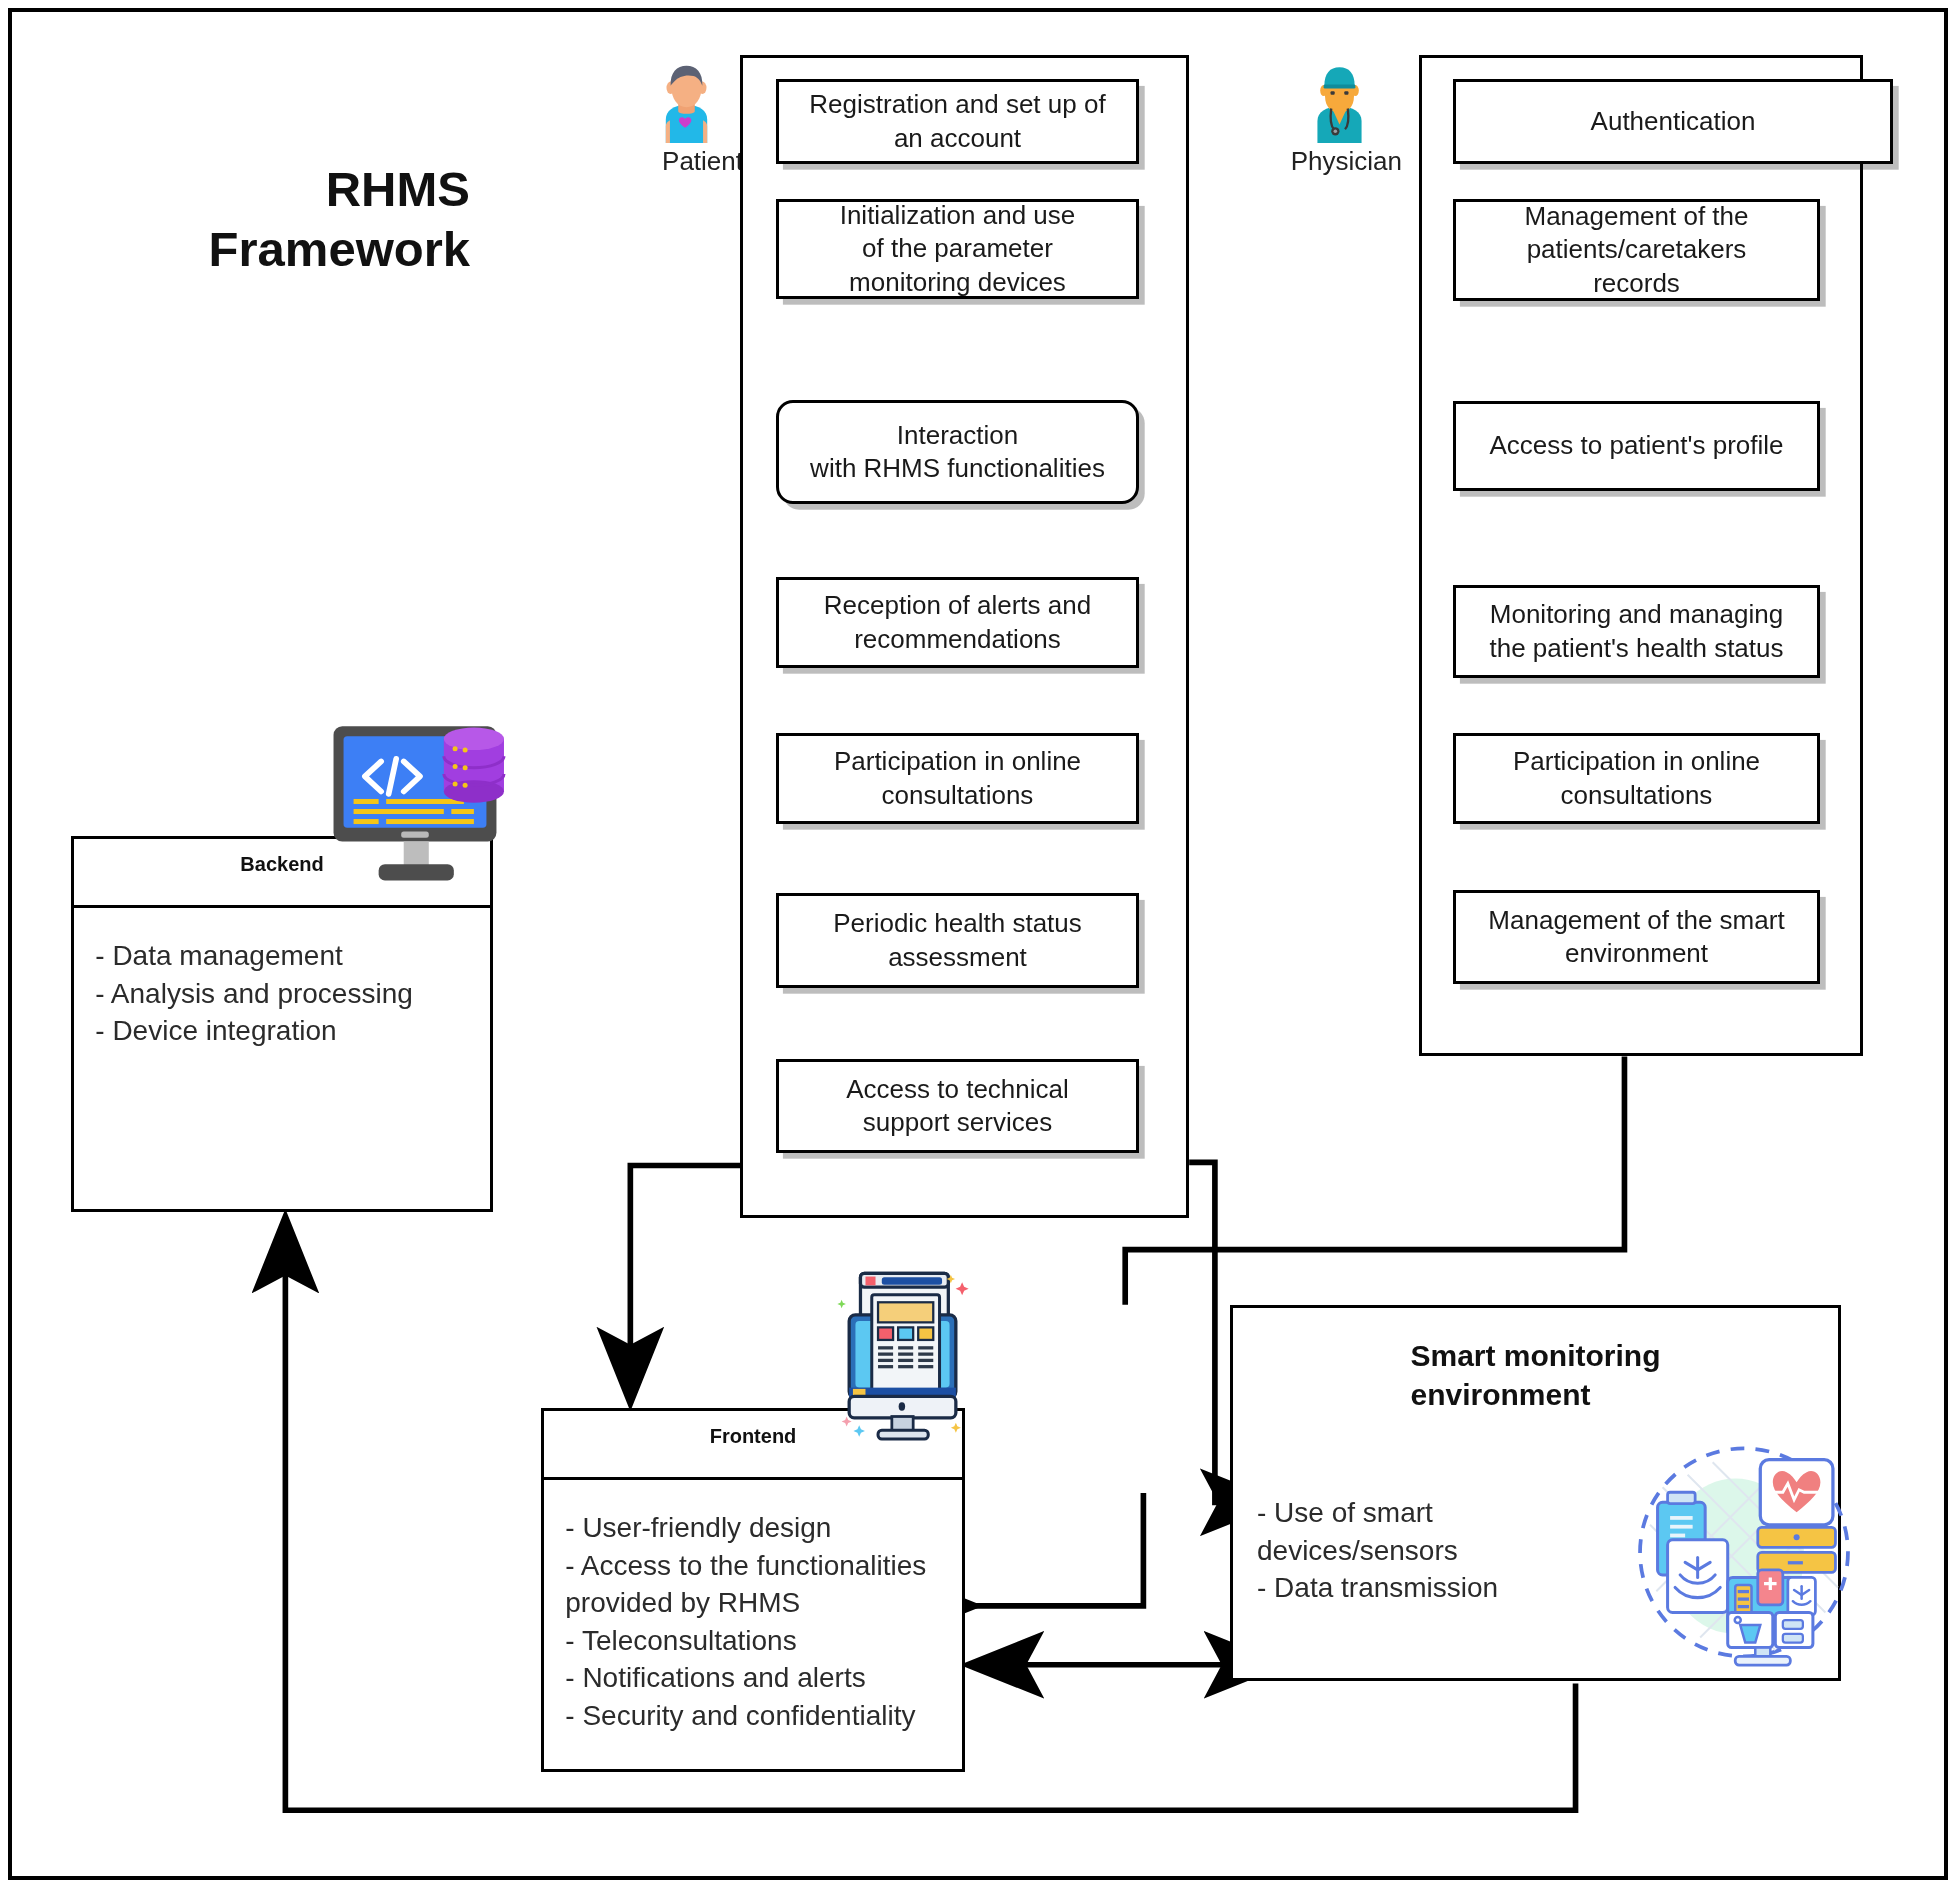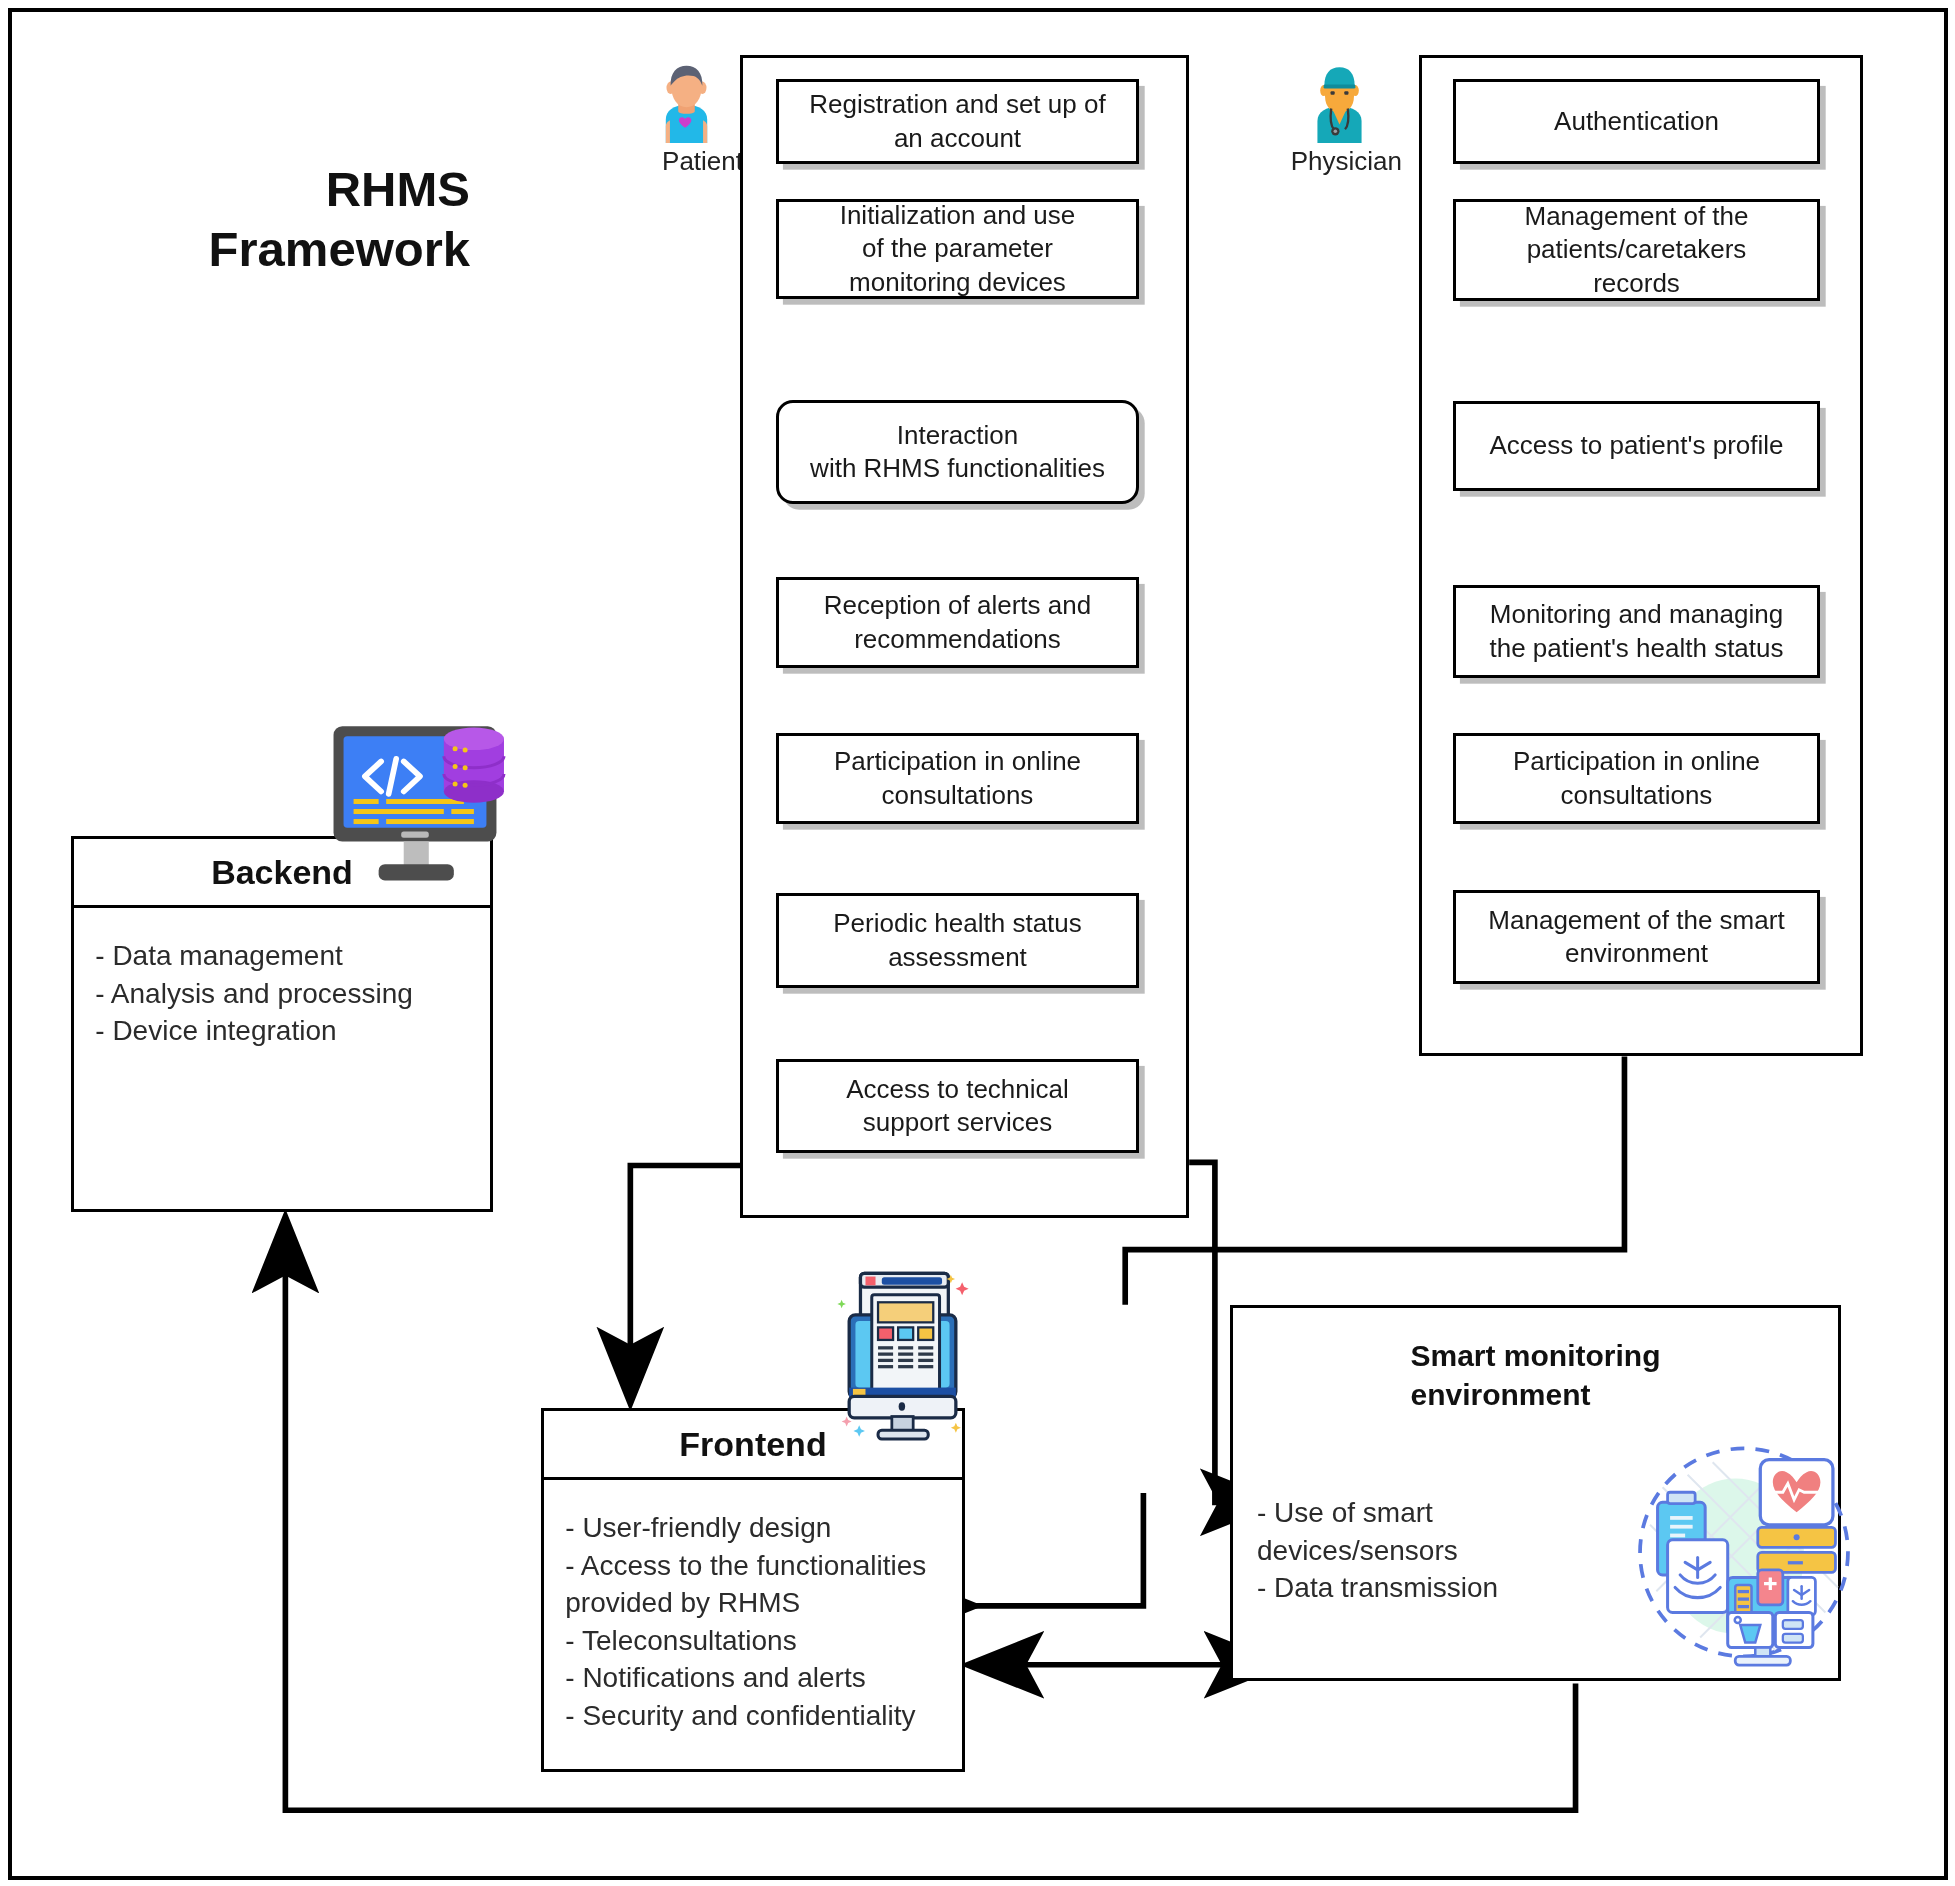--- a/index.html
+++ b/index.html
@@ -25,21 +25,21 @@
 
   
   .actor{position:absolute;text-align:right;}
   .actor .caption{font-size:26px;color:#222;margin-top:2.5px;}
   .avatar{width:69px;height:80px;display:block;margin:0 auto;}
 
   
   .cbox{position:absolute;background:#fff;border:3.1px solid #000;box-sizing:border-box;}
   .cbox .chead{height:auto;border-bottom:3.1px solid #000;box-sizing:border-box;
                display:flex;align-items:center;justify-content:center;
-               font-size:34px;font-weight:bold;color:#111;padding:14px 0 13px;}
+               font-size:20px;font-weight:bold;color:#111;padding:14px 0 29px;}
   .cbox .cbody{padding:29px 21.3px 11.3px;font-size:28px;color:#2b2b2b;line-height:1.34;}
   .cbody .li{white-space:pre-wrap;}
 
   #backend-box{left:71px;top:836px;width:422px;height:376px;}
   #frontend-box{left:541px;top:1408px;width:424px;height:364px;}
   #smart-box{left:1230px;top:1305px;width:611px;height:376px;}
   #smart-box .chead{border-bottom:none;font-size:30px;line-height:1.3;padding:28px 0 0;}
   #smart-box .cbody{padding-top:80px;padding-left:24px;font-size:28px;}
 
   
@@ -132,21 +132,21 @@
 recommendations</div>
   <div class="fbox" style="left: 776px; top: 733px; width: 363px; height: 91px; white-space: pre-line;">Participation in online
 consultations</div>
   <div class="fbox" style="left: 776px; top: 893px; width: 363px; height: 95px; white-space: pre-line;">Periodic health status
 assessment</div>
   <div class="fbox" style="left: 776px; top: 1059px; width: 363px; height: 94px; white-space: pre-line;">Access to technical
 support services</div>
 
   <div class="col" id="physician-col"></div>
 
-  <div class="fbox" style="left:1453px;top:79px;width:367px;height:85px;">Authentication</div>
+  <div class="fbox" style="left:1453px;top:79px;width:440px;height:85px;">Authentication</div>
   <div class="fbox" style="left: 1453px; top: 199px; width: 367px; height: 102px; white-space: pre-line;">Management of the
 patients/caretakers
 records</div>
   <div class="fbox" style="left:1453px;top:401px;width:367px;height:90px;">Access to patient's profile</div>
   <div class="fbox" style="left: 1453px; top: 577px; width: 367px; height: 93px; white-space: pre-line; margin-top: 8px;">Monitoring and managing
 the patient's health status</div>
   <div class="fbox" style="left: 1453px; top: 733px; width: 367px; height: 91px; white-space: pre-line;">Participation in online
 consultations</div>
   <div class="fbox" style="left: 1453px; top: 890px; width: 367px; height: 94px; white-space: pre-line;">Management of the smart
 environment</div>

